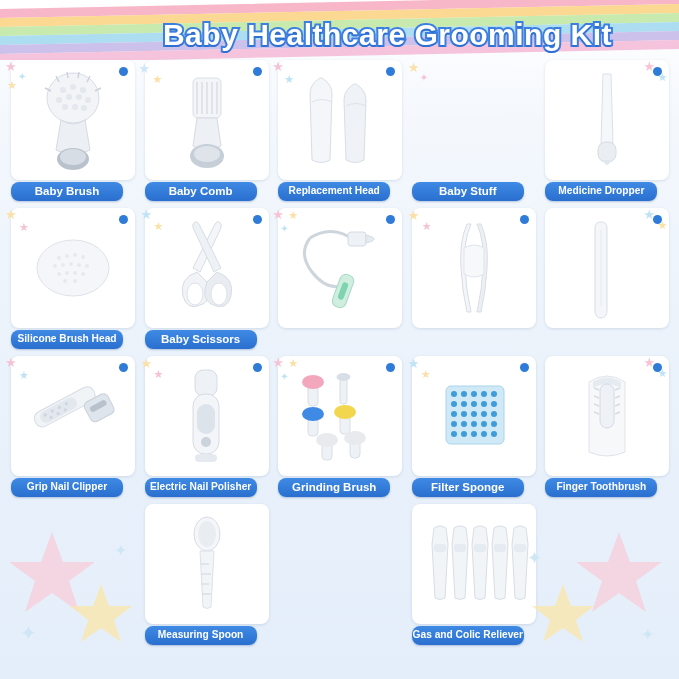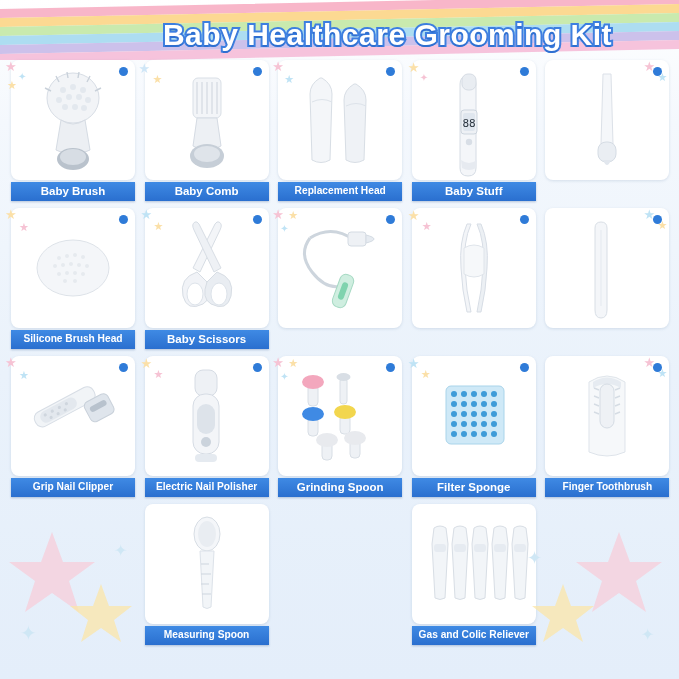--- a/index.html
+++ b/index.html
@@ -42,23 +42,23 @@
     position:absolute;left:4px;top:2px;width:124px;height:120px;
     background:#ffffff;border-radius:8px;
     box-shadow:0 1px 3px rgba(80,110,150,.18);
     overflow:hidden;
   }
   .dot{
     position:absolute;right:7px;top:7px;width:9px;height:9px;border-radius:50%;
     background:#2f7bd8;
   }
   .label{
-    position:absolute;left:4px;top:124px;width:124px;height:19px;
+    position:absolute;left:4px;top:124px;width:112px;height:19px;
     background:linear-gradient(180deg,#3f8ae4,#2a6fcf);
-    border-radius:0;color:#fff;font-size:11.5px;font-weight:bold;
+    border-radius:8px;color:#fff;font-size:11.5px;font-weight:bold;
     display:flex;align-items:center;justify-content:center;
     text-align:center;line-height:1.05;
     box-shadow:0 1px 2px rgba(40,80,140,.3);
   }
   .label.small{font-size:10.2px;}
   .prod{position:absolute;left:0;top:0;width:124px;height:120px;}
 
   
   .stars{position:absolute;width:46px;height:32px;pointer-events:none;}
   .star{position:absolute;font-size:13px;line-height:1;}
@@ -161,48 +161,37 @@
         <div class="dot"></div>
       </div>
       <div class="label small">Replacement Head</div>
       <div class="stars" style="left:-2px;top:0;">
         <span class="star" style="left:0;top:2px;color:#f6c3d4;">★</span>
         <span class="star" style="left:12px;top:16px;color:#bfe3f5;font-size:11px;">★</span>
       </div>
     </div>
 
     <div class="cell">
-      <div class="card">
-        <svg class="prod" viewBox="0 0 124 120">
-          <path d="M56 16 q8 0 8 8 l0 84 q0 8 -8 8 q-8 0 -8 -8 l0 -84 q0 -8 8 -8z" fill="#f4f6f9" stroke="#d6dce4"></path>
-          <rect x="50" y="14" width="14" height="16" rx="6" fill="#e9edf2" stroke="#d6dce4"></rect>
-          <rect x="49" y="50" width="16" height="24" rx="3" fill="#eef1f5" stroke="#cdd5de"></rect>
-          <rect x="51" y="53" width="12" height="18" rx="2" fill="#dfe6ee"></rect>
-          <text x="57" y="67" font-size="11" font-family="DejaVu Sans Mono, monospace" fill="#2c3640" text-anchor="middle">88</text>
-          <circle cx="57" cy="82" r="3.2" fill="#d8dee6"></circle>
-          <path d="M49 100 q8 6 16 0 l-1 8 q-7 4 -14 0z" fill="#e6eaf0"></path>
-        </svg>
-        <div class="dot"></div>
-      </div>
       <div class="label">Baby Stuff</div>
       <div class="stars" style="left:-2px;top:0;">
         <span class="star" style="left:2px;top:3px;color:#fbe0a8;">★</span>
         <span class="star" style="left:14px;top:15px;color:#f6c3d4;font-size:10px;">✦</span>
       </div>
     </div>
 
     <div class="cell">
       <div class="card">
         <svg class="prod" viewBox="0 0 124 120">
           <path d="M58 14 l8 0 l2 70 l-12 0 z" fill="#f5f7fa" stroke="#dce1e8"></path>
           <rect x="53" y="82" width="18" height="20" rx="8" fill="#eaeef3" stroke="#d5dce4"></rect>
           <path d="M58 100 q4 10 8 0" fill="#e2e7ee"></path>
         </svg>
         <div class="dot"></div>
       </div>
+      <div class="label small">Medicine Dropper</div>
       <div class="stars" style="left:96px;top:0;">
         <span class="star" style="left:6px;top:2px;color:#f6c3d4;">★</span>
         <span class="star" style="left:20px;top:14px;color:#bfe3f5;font-size:11px;">★</span>
       </div>
     </div>
   </div>
 
   <div class="row">
 
     <div class="cell">
@@ -365,21 +354,21 @@
             <rect x="62" y="58" width="10" height="20" rx="4" fill="#eef1f5" stroke="#d8dee5"></rect>
             <ellipse cx="67" cy="56" rx="11" ry="7" fill="#f2d64e"></ellipse>
             <rect x="44" y="86" width="10" height="18" rx="4" fill="#eef1f5" stroke="#d8dee5"></rect>
             <ellipse cx="49" cy="84" rx="11" ry="7" fill="#e8eaee"></ellipse>
             <rect x="72" y="84" width="10" height="18" rx="4" fill="#eef1f5" stroke="#d8dee5"></rect>
             <ellipse cx="77" cy="82" rx="11" ry="7" fill="#e8eaee"></ellipse>
           </g>
         </svg>
         <div class="dot"></div>
       </div>
-      <div class="label">Grinding Spoon</div>
+      <div class="label">Grinding Brush</div>
       <div class="stars" style="left:-2px;top:0;">
         <span class="star" style="left:0;top:2px;color:#f6c3d4;">★</span>
         <span class="star" style="left:16px;top:4px;color:#fbe0a8;font-size:11px;">★</span>
         <span class="star" style="left:8px;top:18px;color:#bfe3f5;font-size:10px;">✦</span>
       </div>
     </div>
 
     <div class="cell">
       <div class="card">
         <svg class="prod" viewBox="0 0 124 120">

